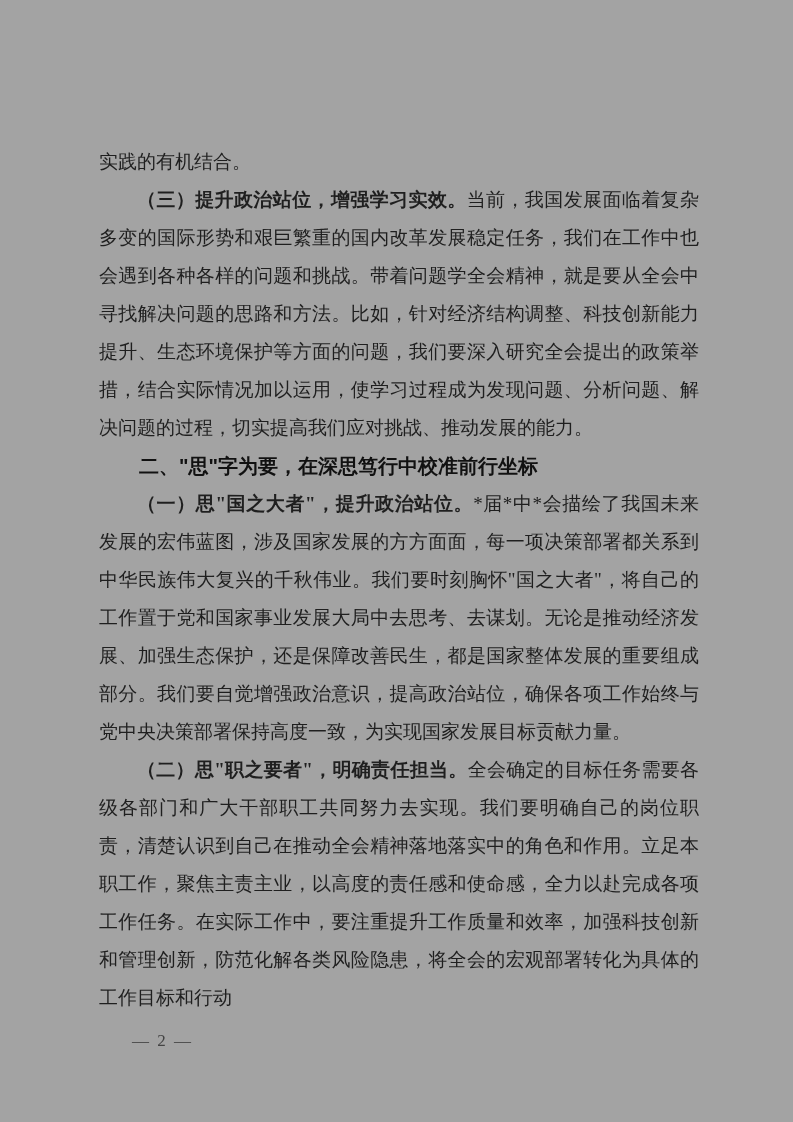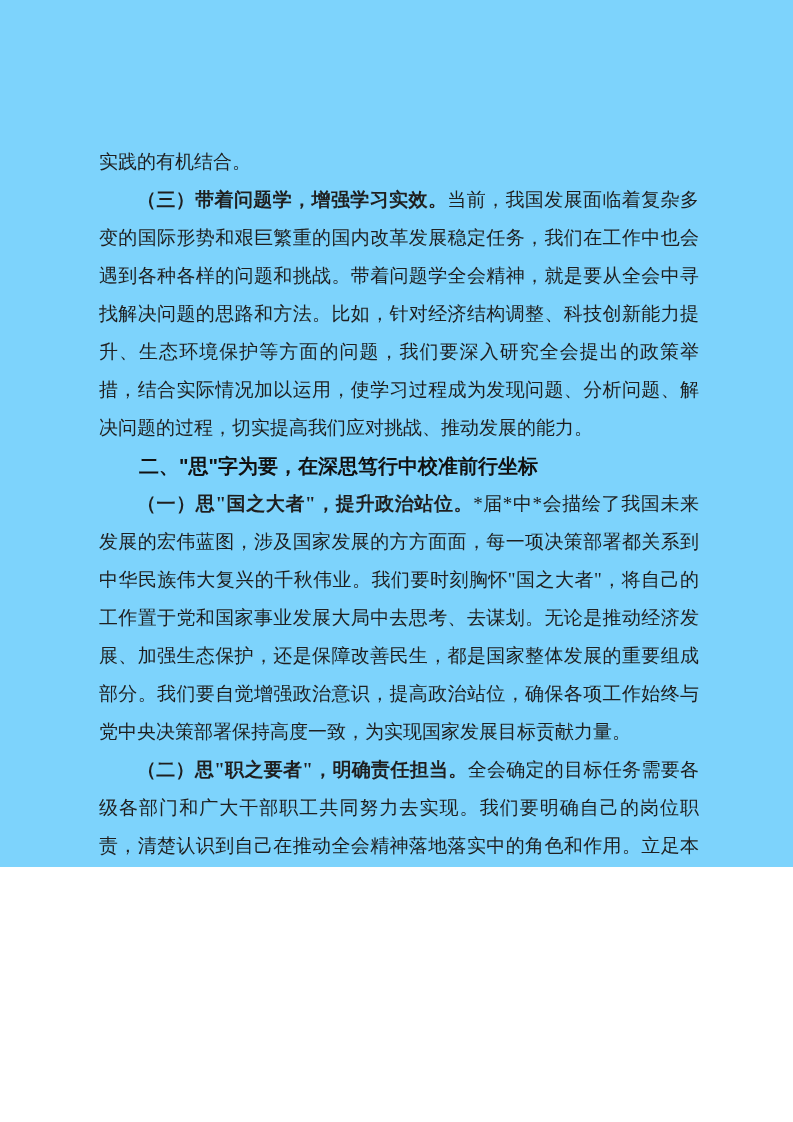--- a/index.html
+++ b/index.html
@@ -3,22 +3,22 @@
 <meta charset="utf-8">
 <style>
   html, body {
     margin: 0;
     padding: 0;
     background: #ffffff;
   }
   .page {
     position: relative;
     width: 793px;
-    height: 867px;
-    background: #7dd3fc;
+    height: 1122px;
+    background: #a3a3a3;
     overflow: hidden;
     font-family: "Liberation Serif", serif;
   }
   .content {
     position: absolute;
     left: 99px;
     top: 143px;
     width: 600px;
     color: #1f1f1f;
     font-size: 19px;
@@ -54,21 +54,21 @@
     font-family: "Liberation Serif", serif;
   }
 </style>
 </head>
 <body>
 
 <div class="page">
   <div class="content">
     <p class="cont">实践的有机结合。</p>
 
-    <p class="para"><span class="lead">（三）带着问题学，增强学习实效。</span><span>当前，我国发展面临着复杂多变的国际形势和艰巨繁重的国内改革发展稳定任务，我们在工作中也会遇到各种各样的问题和挑战。带着问题学全会精神，就是要从全会中寻找解决问题的思路和方法。比如，针对经济结构调整、科技创新能力提升、生态环境保护等方面的问题，我们要深入研究全会提出的政策举措，结合实际情况加以运用，使学习过程成为发现问题、分析问题、解决问题的过程，切实提高我们应对挑战、推动发展的能力。</span></p>
+    <p class="para"><span class="lead">（三）提升政治站位，增强学习实效。</span><span>当前，我国发展面临着复杂多变的国际形势和艰巨繁重的国内改革发展稳定任务，我们在工作中也会遇到各种各样的问题和挑战。带着问题学全会精神，就是要从全会中寻找解决问题的思路和方法。比如，针对经济结构调整、科技创新能力提升、生态环境保护等方面的问题，我们要深入研究全会提出的政策举措，结合实际情况加以运用，使学习过程成为发现问题、分析问题、解决问题的过程，切实提高我们应对挑战、推动发展的能力。</span></p>
 
     <h2 class="heading">二、"思"字为要，在深思笃行中校准前行坐标</h2>
 
     <p class="para"><span class="lead">（一）思"国之大者"，提升政治站位。</span><span>*届*中*会描绘了我国未来发展的宏伟蓝图，涉及国家发展的方方面面，每一项决策部署都关系到中华民族伟大复兴的千秋伟业。我们要时刻胸怀"国之大者"，将自己的工作置于党和国家事业发展大局中去思考、去谋划。无论是推动经济发展、加强生态保护，还是保障改善民生，都是国家整体发展的重要组成部分。我们要自觉增强政治意识，提高政治站位，确保各项工作始终与党中央决策部署保持高度一致，为实现国家发展目标贡献力量。</span></p>
 
     <p class="para"><span class="lead">（二）思"职之要者"，明确责任担当。</span><span>全会确定的目标任务需要各级各部门和广大干部职工共同努力去实现。我们要明确自己的岗位职责，清楚认识到自己在推动全会精神落地落实中的角色和作用。立足本职工作，聚焦主责主业，以高度的责任感和使命感，全力以赴完成各项工作任务。在实际工作中，要注重提升工作质量和效率，加强科技创新和管理创新，防范化解各类风险隐患，将全会的宏观部署转化为具体的工作目标和行动</span></p>
   </div>
 
   <div class="footer">— 2 —</div>
 </div>

